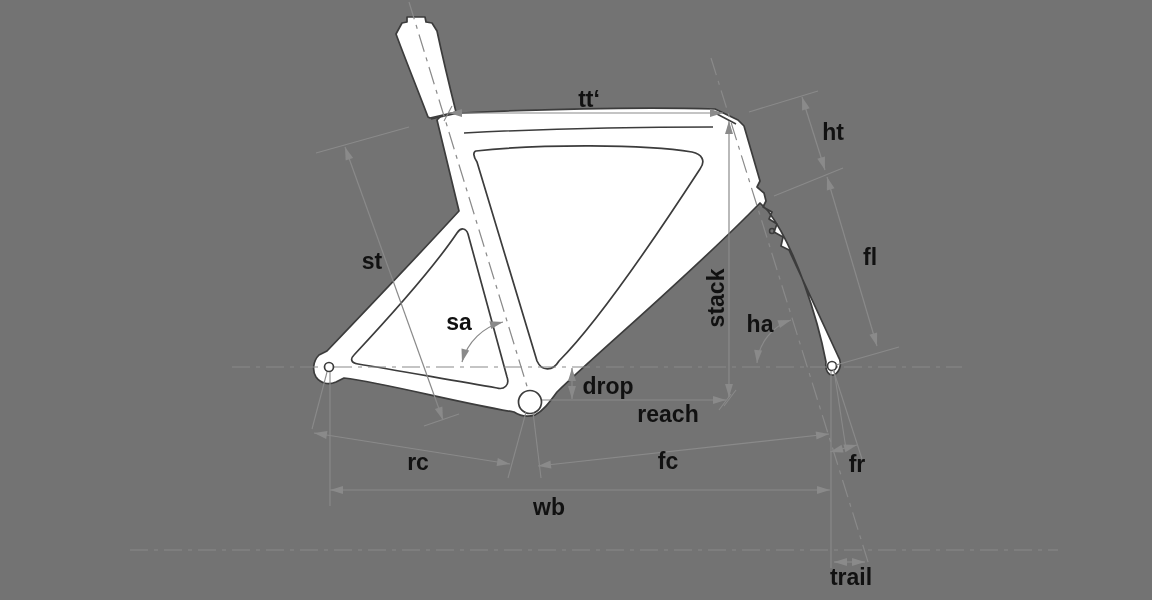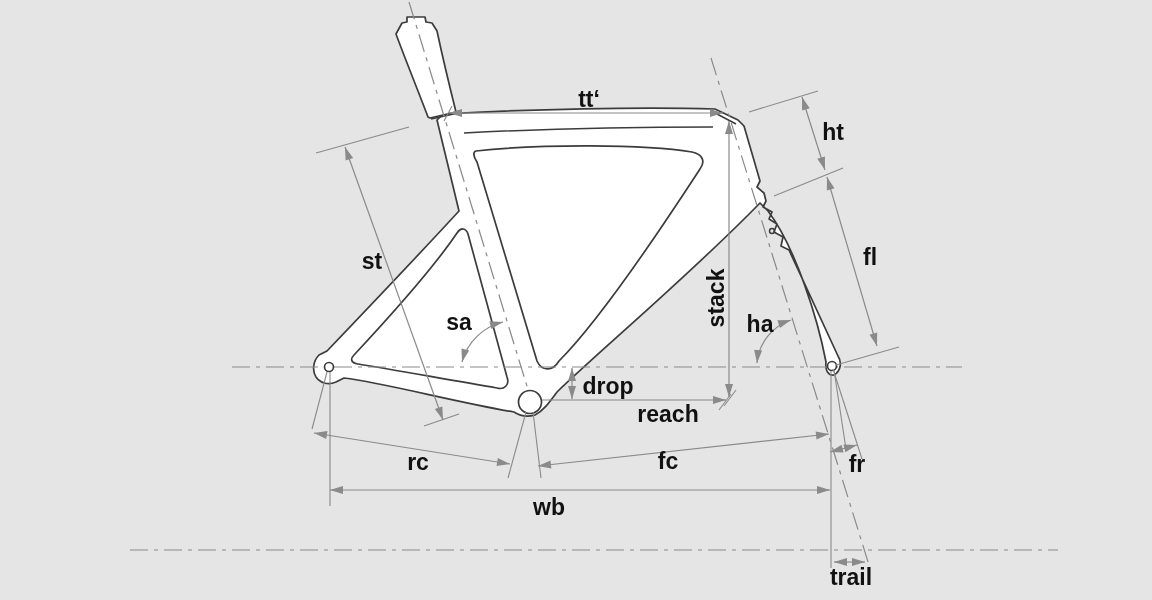--- a/index.html
+++ b/index.html
@@ -1,16 +1,16 @@
 <!DOCTYPE html>
 <html><head>
 <meta charset="utf-8">
 <style>
   html,body{margin:0;padding:0;background:#ffffff;}
-  .canvas{position:relative;width:1152px;height:600px;background:#e5e5e5;overflow:hidden;
+  .canvas{position:relative;width:1152px;height:600px;background:#737373;overflow:hidden;
           font-family:"Liberation Sans", sans-serif;}
   svg{position:absolute;left:0;top:0;}
   text{font-family:"Liberation Sans", sans-serif;font-weight:bold;font-size:23px;fill:#111111;}
   .frame{fill:#ffffff;stroke:#3c3c3c;stroke-width:1.7;stroke-linejoin:round;}
   .iline{fill:none;stroke:#3c3c3c;stroke-width:1.5;}
   .axis{fill:none;stroke:#8a8a8a;stroke-width:1.2;stroke-dasharray:18 6 4 6;}
   .dim{fill:none;stroke:#8a8a8a;stroke-width:1.2;}
   .ext{fill:none;stroke:#8a8a8a;stroke-width:1.1;}
 </style>
 </head>

